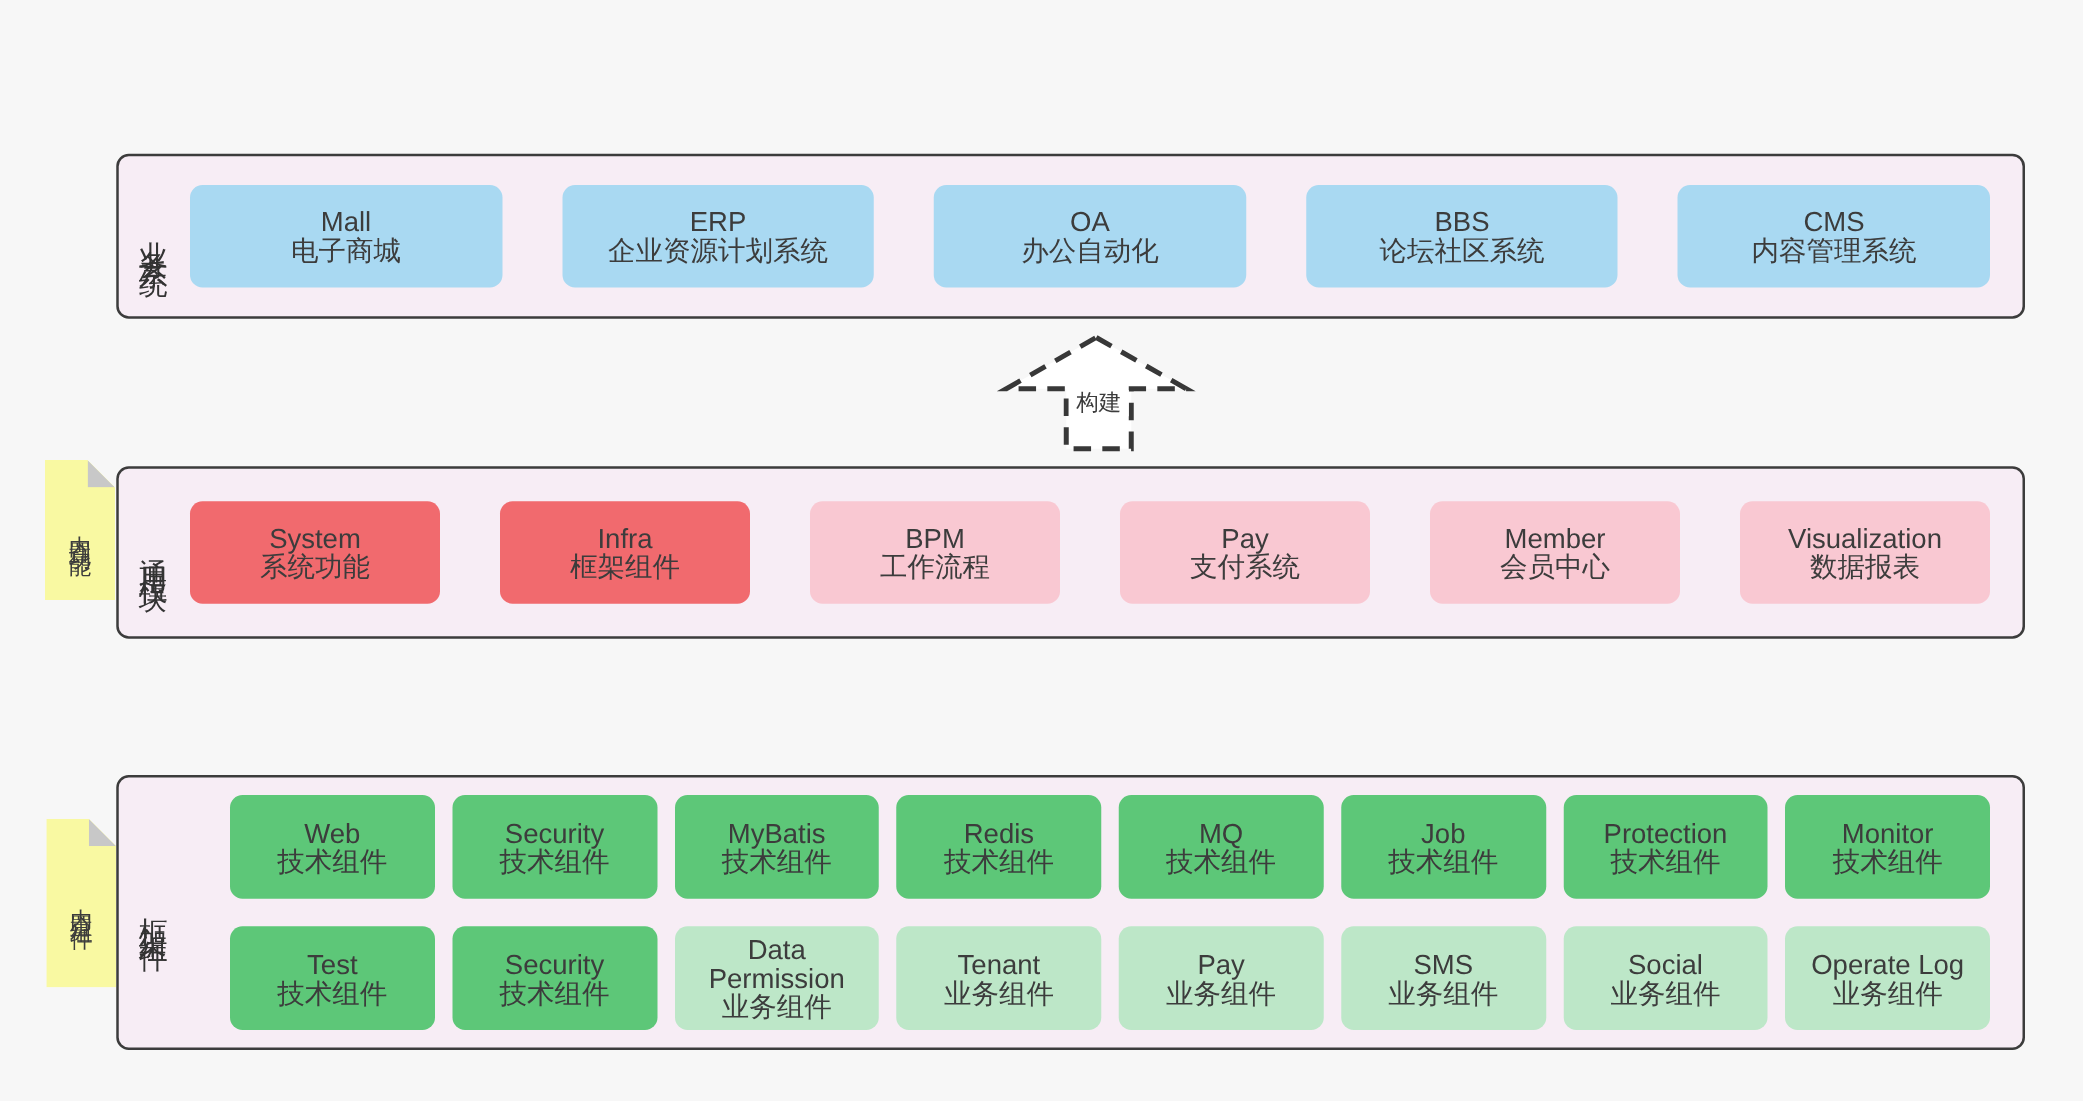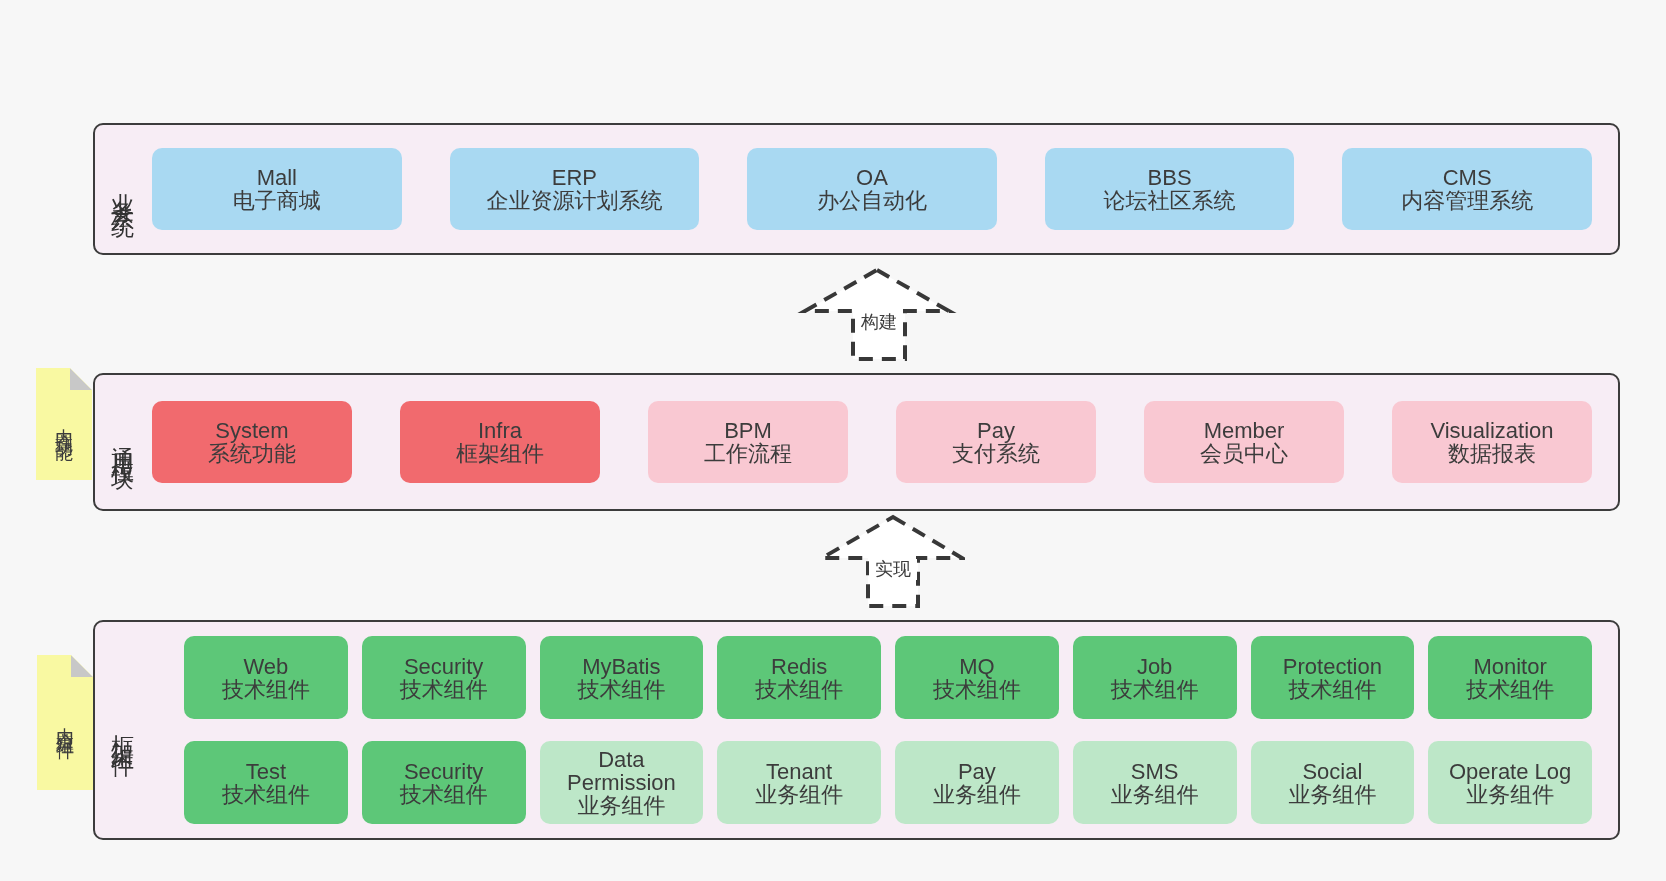--- a/index.html
+++ b/index.html
@@ -132,26 +132,20 @@
           <div>Member</div>
           <div>会员中心</div>
         </div>
         <div class="box pink">
           <div>Visualization</div>
           <div>数据报表</div>
         </div>
       </div>
   </section>
 
-  <div class="arrow arrow-2">
-    <svg width="150" height="98" viewBox="0 0 150 98">
-      <polygon points="78,5 147,46 103,46 103,94 53,94 53,46 7,46" fill="#ffffff" stroke="#383838" stroke-width="4" stroke-dasharray="14 9"></polygon>
-    </svg>
-    <div class="arrow-label" style="left:78px; top:47px;">实现</div>
-  </div>
 
   <div class="note note-2">
     <span class="note-text">内置组件</span>
   </div>
 
   <section class="layer layer-3">
     <div class="v-label">
       <span>框架组件</span>
     </div>
     <div class="rowstack">

